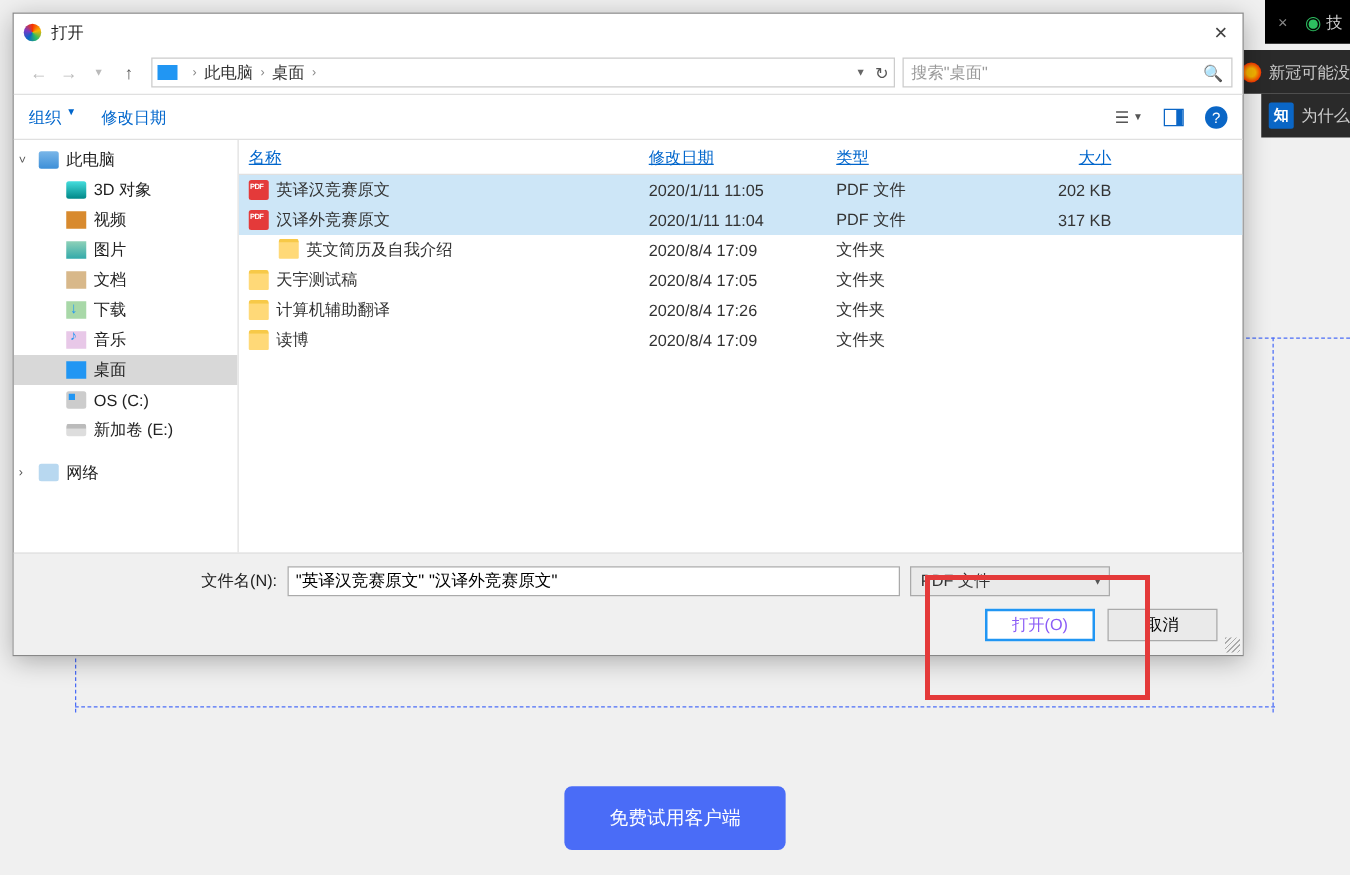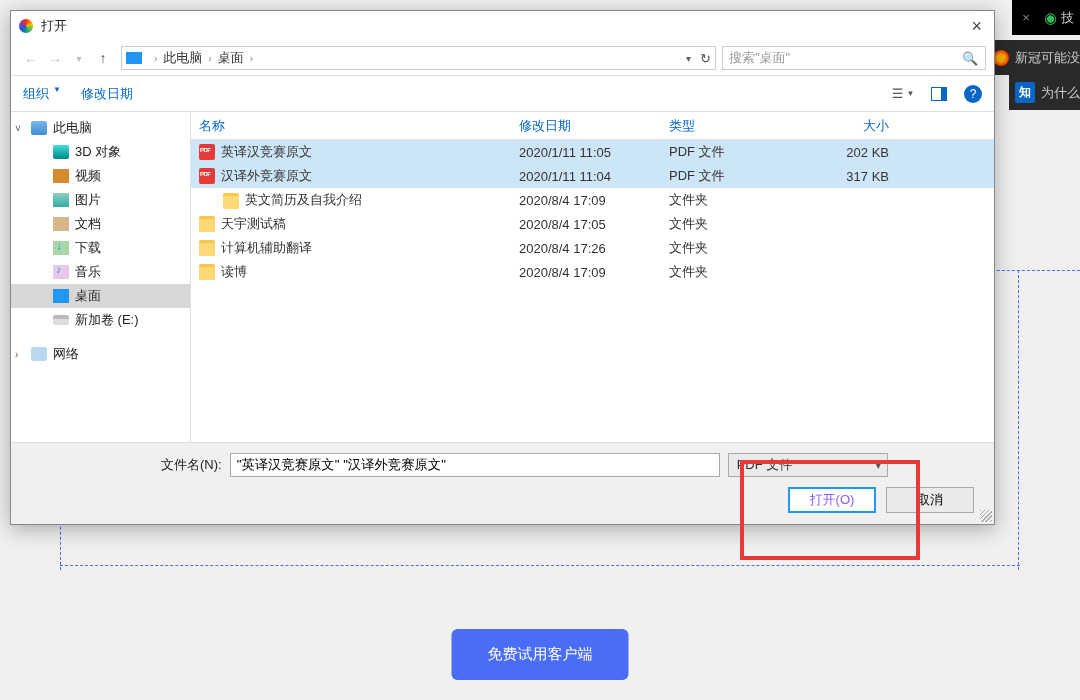--- a/index.html
+++ b/index.html
@@ -67,21 +67,21 @@
 .ic-music { background:#e8c8e8; position:relative; }
 .ic-music::after{content:'♪';position:absolute;left:3px;top:-2px;color:#2196f3;font-size:11px;}
 .ic-desk { background:#2196f3; }
 .ic-osc { background:#ccc; border-radius:2px; position:relative; }
 .ic-osc::after{content:'';position:absolute;left:2px;top:2px;width:5px;height:5px;background:#2196f3;}
 .ic-drive { background:#ddd; border-radius:2px; border-top:4px solid #bbb; height:10px; }
 .ic-net { background:#b8d8f0; border-radius:2px; }
 
 .filepane { flex:1; display:flex; flex-direction:column; font-size:13px; color:#333; overflow:hidden; }
 .colheads { height:28px; display:flex; align-items:center; border-bottom:1px solid #e0e0e0; padding-left:8px; }
-.colheads > div { color:#06c; cursor:pointer; }
+.colheads > div { color:#06c; cursor:pointer;text-decoration:underline; }
 .c-name { flex:0 0 320px; }
 .c-date { flex:0 0 150px; }
 .c-type { flex:0 0 150px; }
 .c-size { flex:0 0 90px; text-align:right; padding-right:20px; }
 .filerow { height:24px; display:flex; align-items:center; padding-left:8px; cursor:pointer; }
 .filerow.sel { background:#cde6f7; }
 .filerow .fic { width:16px; height:16px; margin-right:6px; flex-shrink:0; }
 .fic-pdf { background:#e43a3a; border-radius:2px; position:relative; }
 .fic-pdf::after { content:'PDF'; position:absolute; font-size:6px; color:white; left:1px; top:3px; font-weight:bold; letter-spacing:-0.5px; }
 .fic-folder { background:#ffd978; border-radius:2px 2px 1px 1px; border-top:3px solid #f7c948; height:13px; }
@@ -195,20 +195,24 @@
         </div>
       <div class="sbitem sub">
           <span class="sbicon ic-music"></span>
           <span>音乐</span>
         </div>
       <div class="sbitem sub selected">
           <span class="sbicon ic-desk"></span>
           <span>桌面</span>
         </div>
       <div class="sbitem sub">
+          <span class="sbicon ic-osc"></span>
+          <span>OS (C:)</span>
+        </div>
+      <div class="sbitem sub">
           <span class="sbicon ic-drive"></span>
           <span>新加卷 (E:)</span>
         </div>
       <div style="height:10px;"></div>
       <div class="sbitem">
           <span class="chev">›</span>
           <span class="sbicon ic-net"></span>
           <span>网络</span>
         </div>
     </div>
@@ -233,21 +237,21 @@
           <div class="filerow sel">
             <div class="c-name" style="display:flex;align-items:center;">
               <span class="fic fic-pdf"></span>
               <span>汉译外竞赛原文</span>
             </div>
             <div class="c-date">2020/1/11 11:04</div>
             <div class="c-type">PDF 文件</div>
             <div class="c-size">317 KB</div>
           </div>
           <div class="filerow">
-            <div class="c-name" style="display:flex;align-items:flex-end;padding-left:24px;">
+            <div class="c-name" style="display:flex;align-items:flex-start;padding-left:24px;">
               <span class="fic fic-folder"></span>
               <span>英文简历及自我介绍</span>
             </div>
             <div class="c-date">2020/8/4 17:09</div>
             <div class="c-type">文件夹</div>
             <div class="c-size"></div>
           </div>
           <div class="filerow">
             <div class="c-name" style="display:flex;align-items:center;">
               <span class="fic fic-folder"></span>

